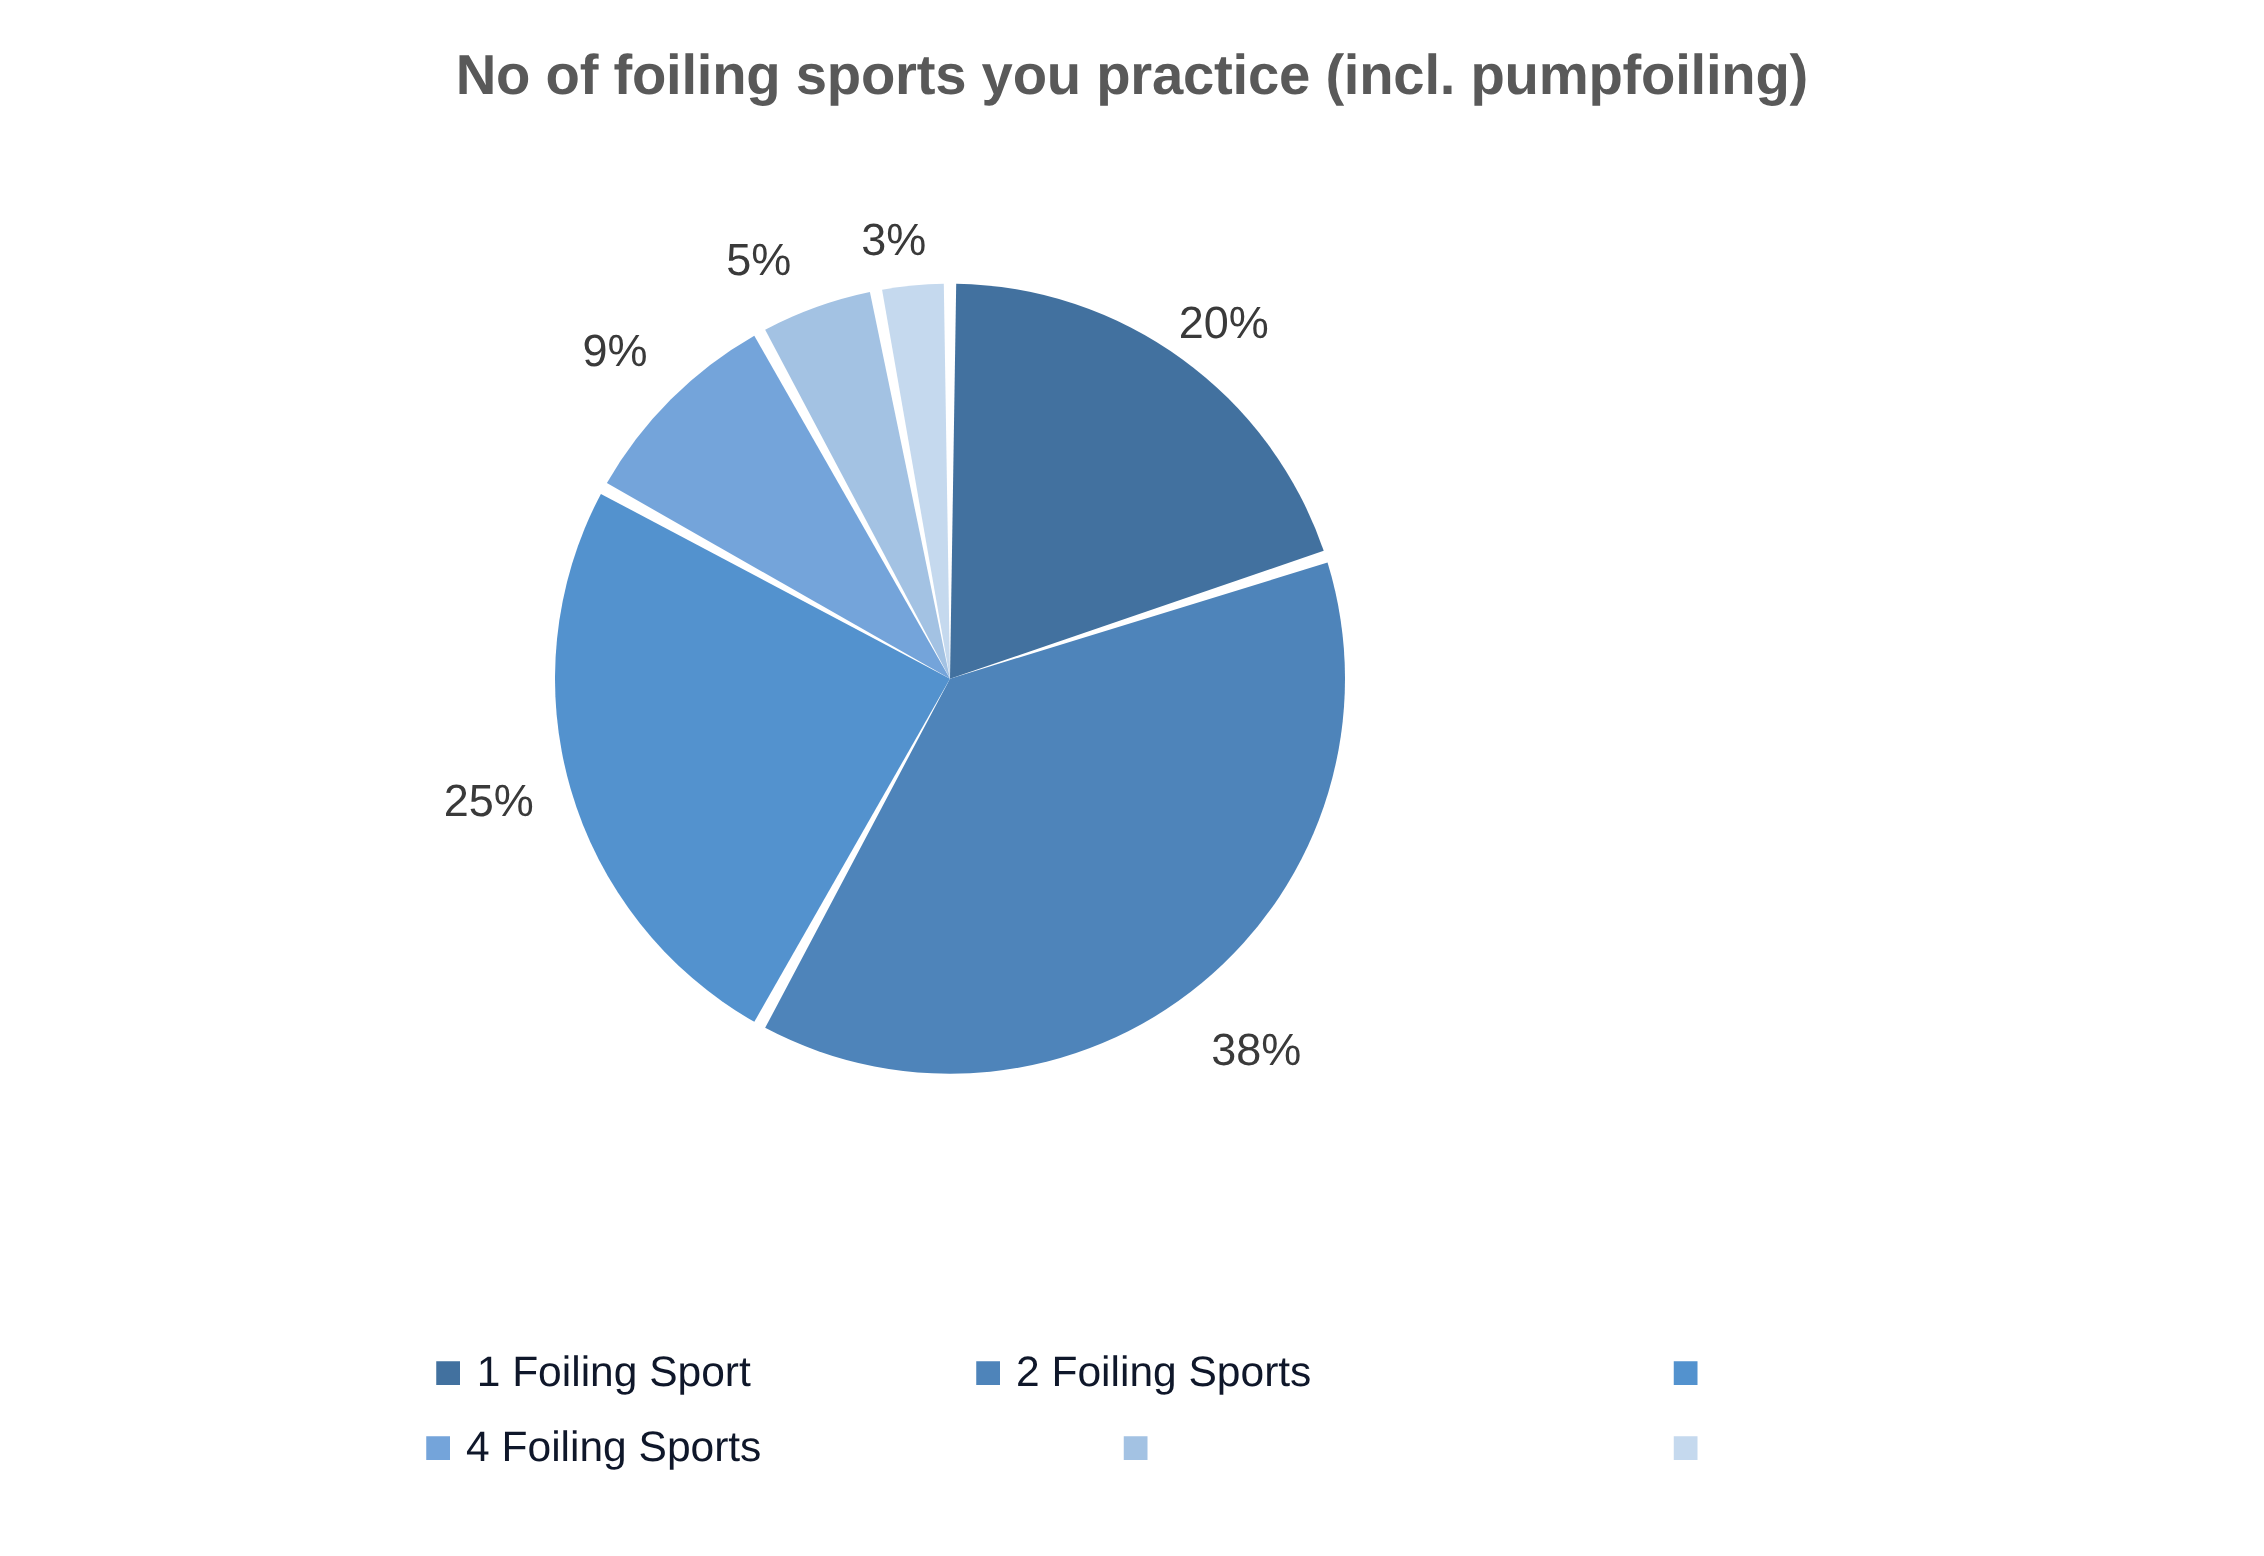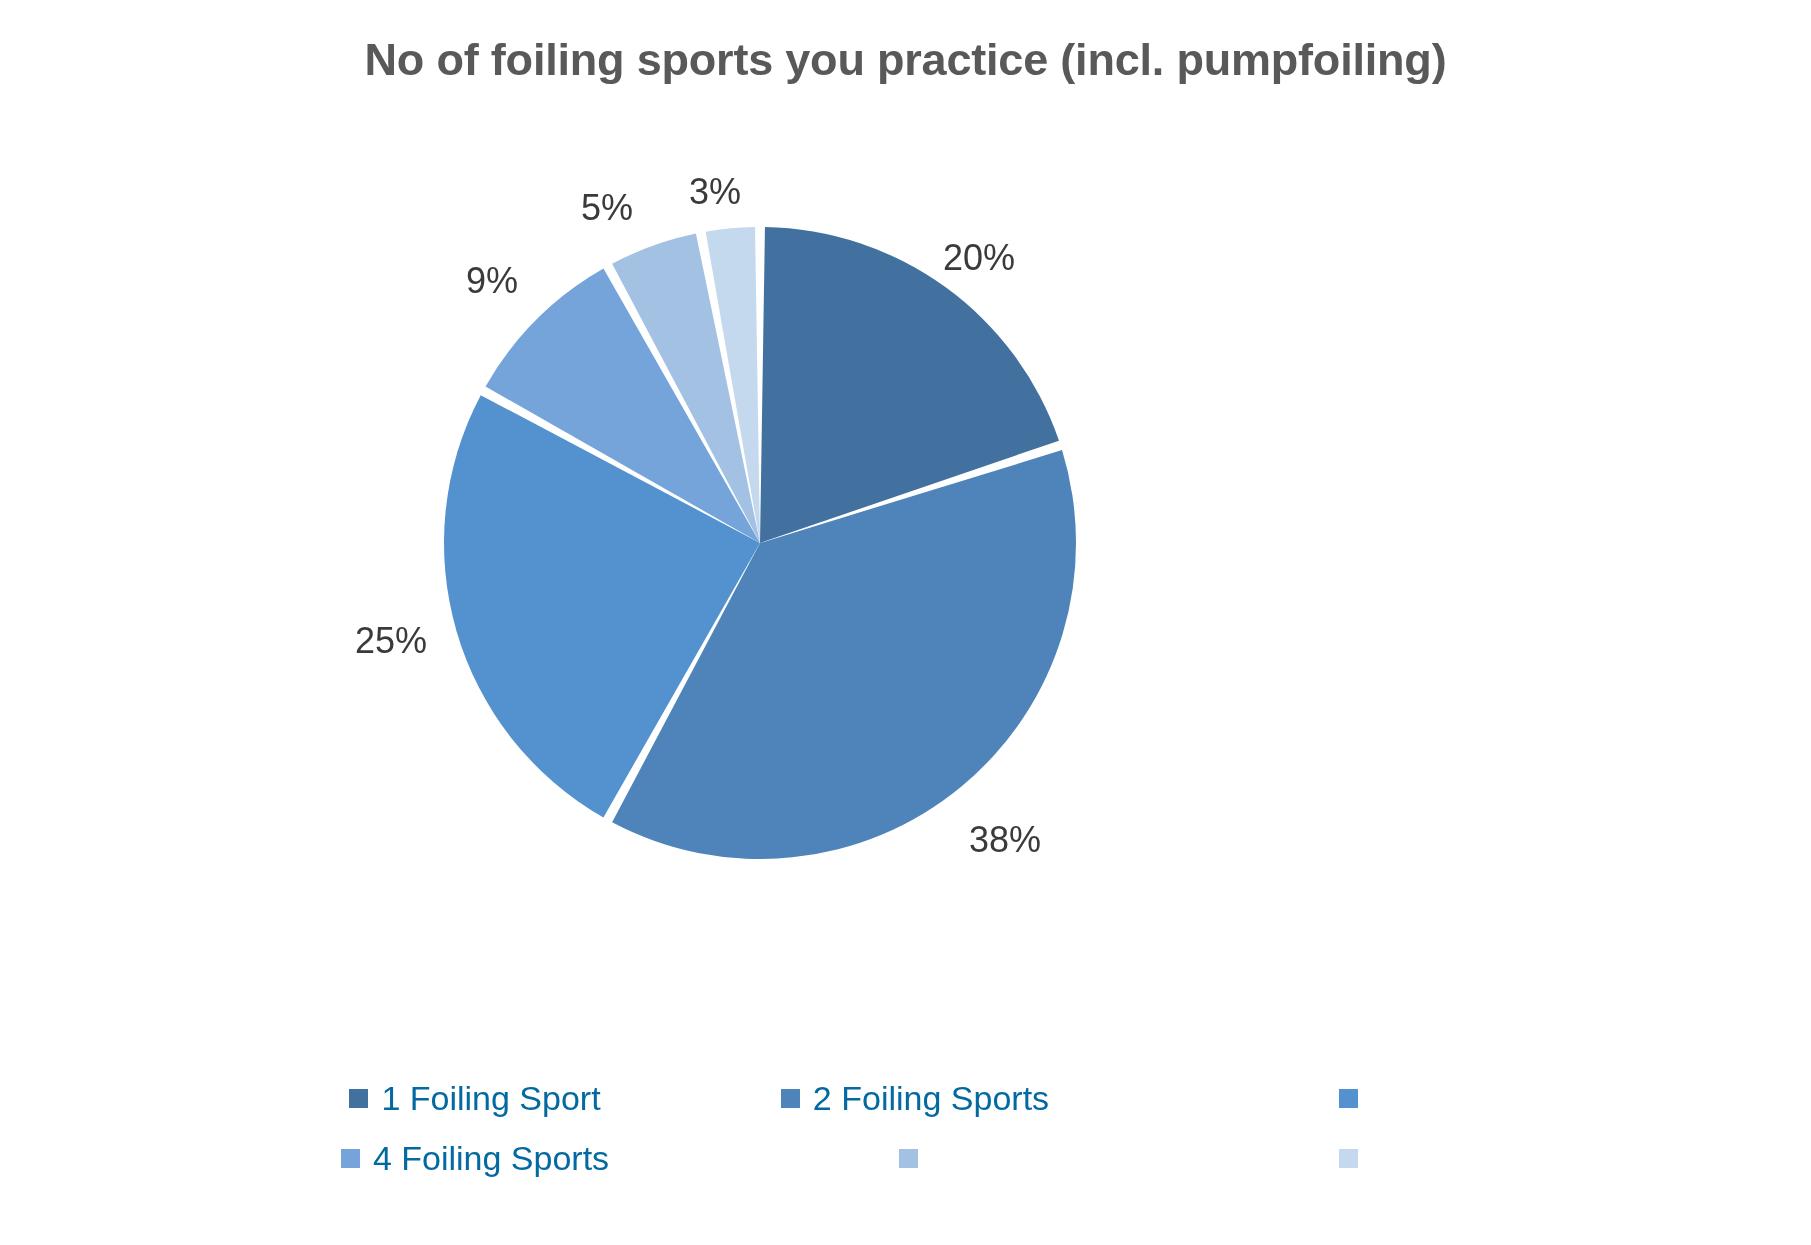--- a/index.html
+++ b/index.html
@@ -73,21 +73,21 @@
     align-items: center;
   }
   .legend-swatch {
     width: 19px;
     height: 19px;
     margin-right: 13px;
     flex: 0 0 auto;
   }
   .legend-text {
     font-size: 34px;
-    color: #0369a1;
+    color: #0f172a;
     white-space: nowrap;
   }
 </style>
 </head>
 <body>
 
 <div id="chart-root">
 
   <div id="chart-title">No of foiling sports you practice (incl. pumpfoiling)</div>
 

